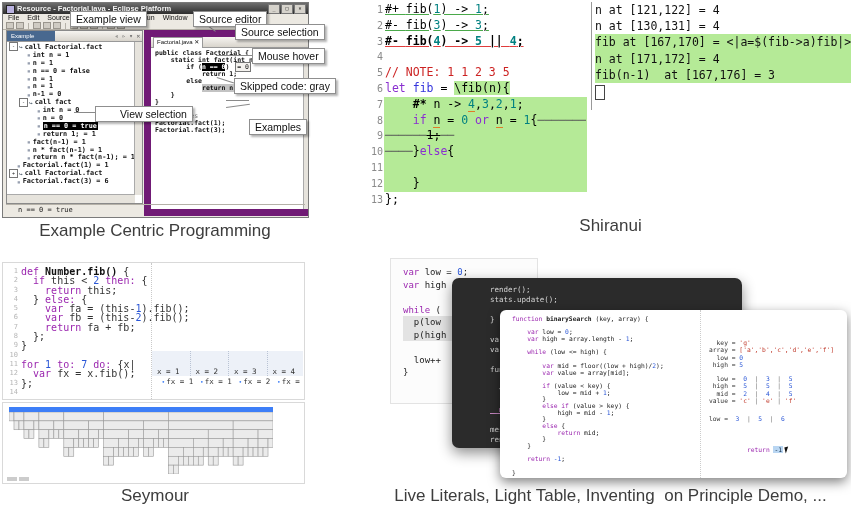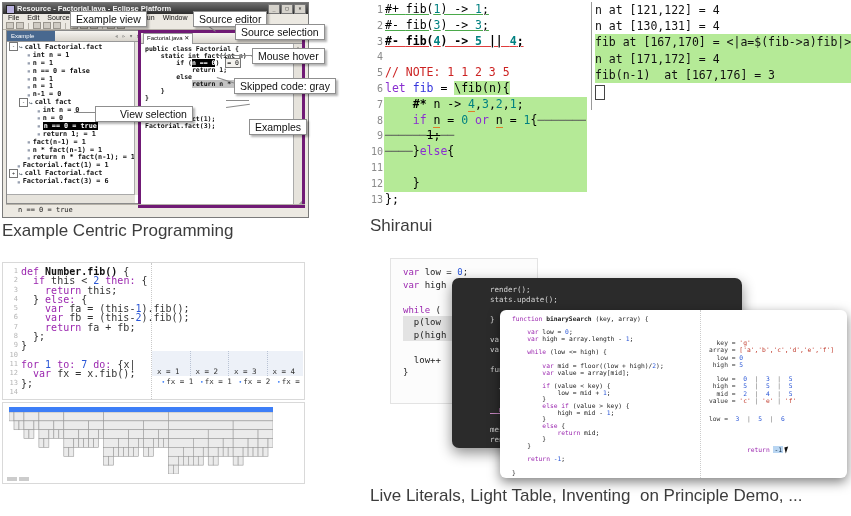--- a/index.html
+++ b/index.html
@@ -1,18 +1,18 @@
 <!DOCTYPE html>
 <html><head>
 <meta charset="utf-8">
 <style>
   html,body{margin:0;padding:0;background:#fff;}
   #stage{position:relative;width:851px;height:516px;background:#fff;overflow:hidden;
          font-family:"Liberation Sans",sans-serif;}
-  .caption{position:absolute;font-size:17px;color:#3d3d3d;white-space:pre;}
+  .caption{position:absolute;font-size:17px;color:#3d3d3d;text-align:center;white-space:pre;}
 
   
   .callout{position:absolute;background:#fff;border:1px solid #8f8f8f;
            box-shadow:1.5px 1.5px 2px rgba(0,0,0,.3);font-size:10.5px;padding:1px 5px;
            color:#111;white-space:nowrap;z-index:30;}
   .lead{position:absolute;background:#8a8a8a;height:1px;z-index:25;transform-origin:0 0;}
 
   
   .win{position:absolute;left:2px;top:2px;width:305px;height:214px;border:1px solid #7a7a7a;
        background:#ece9e2;overflow:hidden;font-family:"DejaVu Sans Mono",monospace;}
@@ -21,21 +21,21 @@
   .title-icon{position:absolute;left:3px;top:2px;width:7px;height:7px;background:#b9b2e0;border:1px solid #222;}
   .winbtns{position:absolute;right:2px;top:1px;display:flex;gap:1px;}
   .winbtn{width:10px;height:8px;background:#d6d3cc;border:1px solid #777;
           font:5px/7px "DejaVu Sans Mono",monospace;text-align:center;color:#111;}
   .menubar{height:8px;display:flex;gap:8px;padding-left:5px;background:#ece9e2;
            font:7px/8px "Liberation Sans",sans-serif;color:#111;}
   .toolbar{height:7px;border-bottom:1px solid #b5b1a8;display:flex;align-items:center;gap:2px;padding:0 0 0 3px;}
   .tbi{width:6px;height:5px;background:#cfcbc3;border:1px solid #9a968e;}
   .tsep{width:1px;height:6px;background:#b5b1a8;margin:0 2px;}
   .pane-left{position:absolute;left:3px;top:27px;width:135px;height:172px;border:1px solid #8a8a8a;background:#fff;overflow:hidden;}
-  .pane-right{position:absolute;left:135px;top:27px;width:161px;height:172px;border:3px solid #701a75;background:#fff;overflow:hidden;}
+  .pane-right{position:absolute;left:141px;top:27px;width:161px;height:172px;border:7px solid #701a75;background:#fff;overflow:hidden;}
   .plh{height:10px;background:linear-gradient(#f6f4f0,#d8d4cc);border-bottom:1px solid #999;position:relative;}
   .pltab{position:absolute;left:0;top:0;height:10px;width:44px;background:#48688f;color:#fff;
          font:6px/10px "Liberation Sans",sans-serif;padding-left:4px;}
   .plicons{position:absolute;right:2px;top:1px;font:6px/8px "DejaVu Sans Mono",monospace;color:#555;}
   .tree{position:absolute;left:0;right:7px;top:11px;bottom:8px;overflow:hidden;padding-top:1px;}
   .trow{display:flex;align-items:center;height:7.9px;white-space:pre;color:#111;
         font:bold 6.8px "DejaVu Sans Mono",monospace;}
   .i0{padding-left:2px}.i1{padding-left:12px}.i2{padding-left:22px}
   .texp{width:7px;height:7px;margin-right:1px;flex:none;font:5px/6px "DejaVu Sans Mono",monospace;text-align:center;color:#222;}
   .texp.box{border:1px solid #777;background:#fff;}
@@ -640,14 +640,15 @@
         <div class="vline"><span>low =  </span><span class="n">3</span><span class="p">  |  </span><span class="n">5</span><span class="p">  |  </span><span class="n">6</span></div></div>
         <div class="vblock" style="top:128px;">
           <span><span class="k">return </span><span class="nsel">-1</span></span><span class="mcursor"></span>
         </div>
       </div>
     </div>
   </div>
 
   <div class="caption" style="left:2px;top:221px;width:306px;">Example Centric Programming</div>
   <div class="caption" style="left:370px;top:216px;width:481px;">Shiranui</div>
+  <div class="caption" style="left:2px;top:486px;width:306px;">Seymour</div>
   <div class="caption" style="left:370px;top:486px;width:481px;">Live Literals, Light Table, Inventing  on Principle Demo, ...</div>
 </div>
 
 </body></html>

